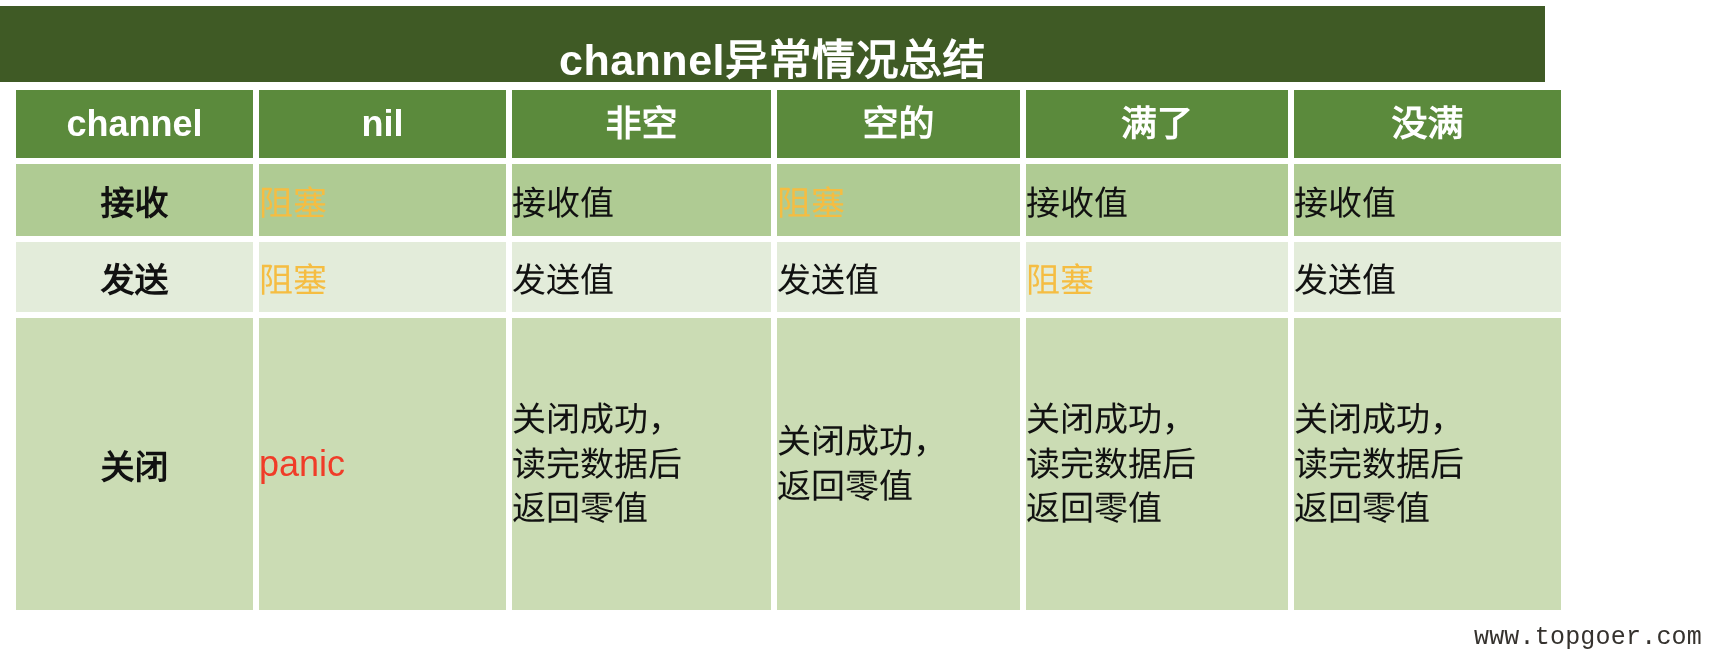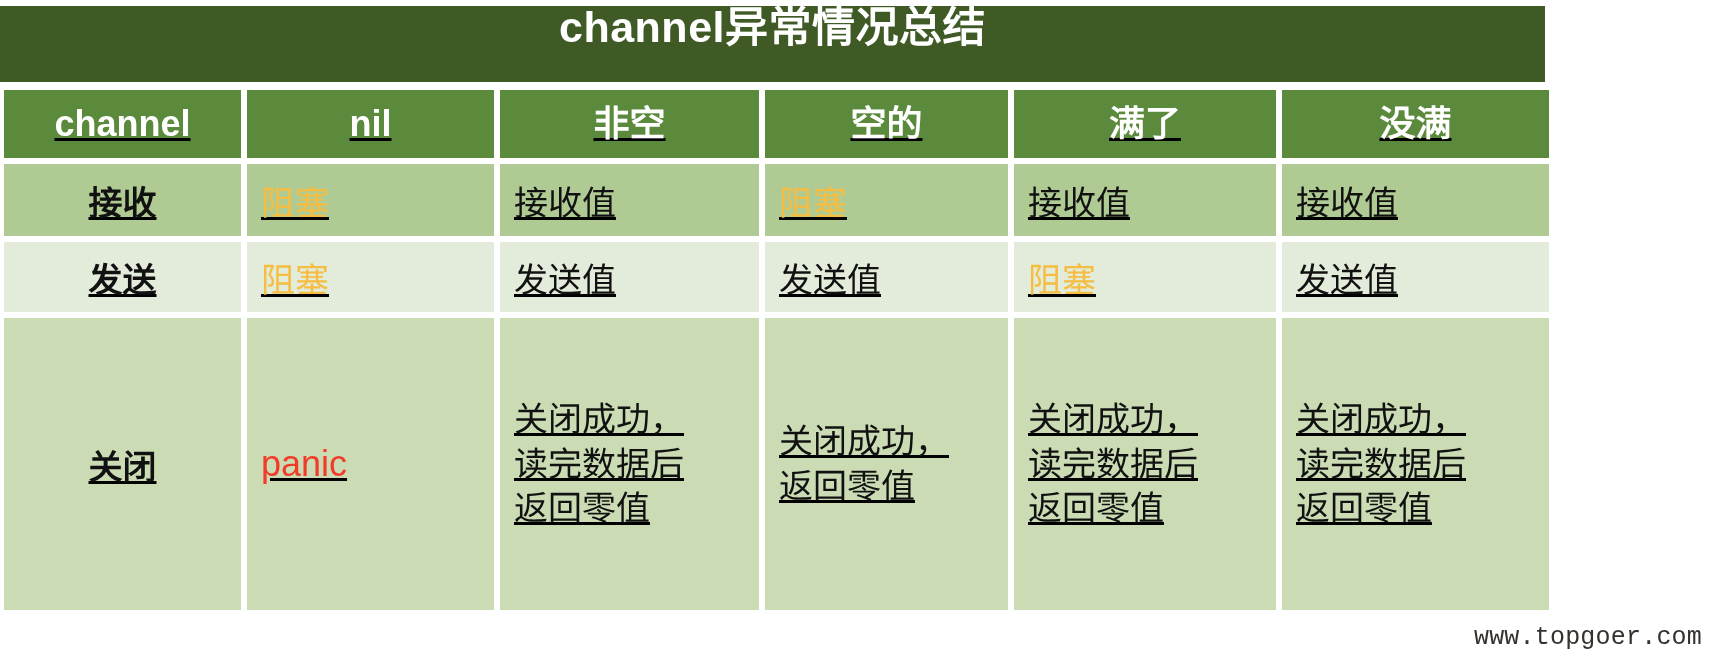--- a/index.html
+++ b/index.html
@@ -25,43 +25,42 @@
 
   
   .title-bar {
     position: absolute;
     left: 0;
     top: 6px;
     width: 1545px;
     height: 76px;
     background: #3f5a25;
     display: flex;
-    align-items: flex-start;
+    align-items: flex-end;
     justify-content: center;
     box-sizing: border-box;
   }
   .title-text {
     color: #ffffff;
     font-size: 43px;
     font-weight: bold;
     letter-spacing: 0.5px;
     line-height: 1;
     white-space: nowrap;
   }
 
   
   .table {
     position: absolute;
-    left: 4px;
+    left: 16px;
     top: 90px;
     width: 1545px;
     border-collapse: separate;
     border-spacing: 0;
     table-layout: fixed;
-    text-decoration: underline;
   }
 
   .table td,
   .table th {
     padding: 0;
     margin: 0;
     vertical-align: middle;
     box-sizing: border-box;
   }
 
@@ -90,21 +89,20 @@
   
   .row-a td { background: #afcb93; margin-left: 16px; }
   .row-b td { background: #e3ecda; }
   .row-c td { background: #cbdcb4; }
 
   .row-a td, .row-b td, .row-c td {
     border-right: 6px solid #ffffff;
     border-bottom: 6px solid #ffffff;
     font-size: 34px;
     color: #111111;
-    padding-left: 14px;
     padding-right: 8px;
   }
   .row-a td:last-child,
   .row-b td:last-child,
   .row-c td:last-child { border-right: none; }
   .row-c td { border-bottom: none; }
 
   .row-a td { height: 78px; }
   .row-b td { height: 76px; }
   .row-c td { height: 292px; }

